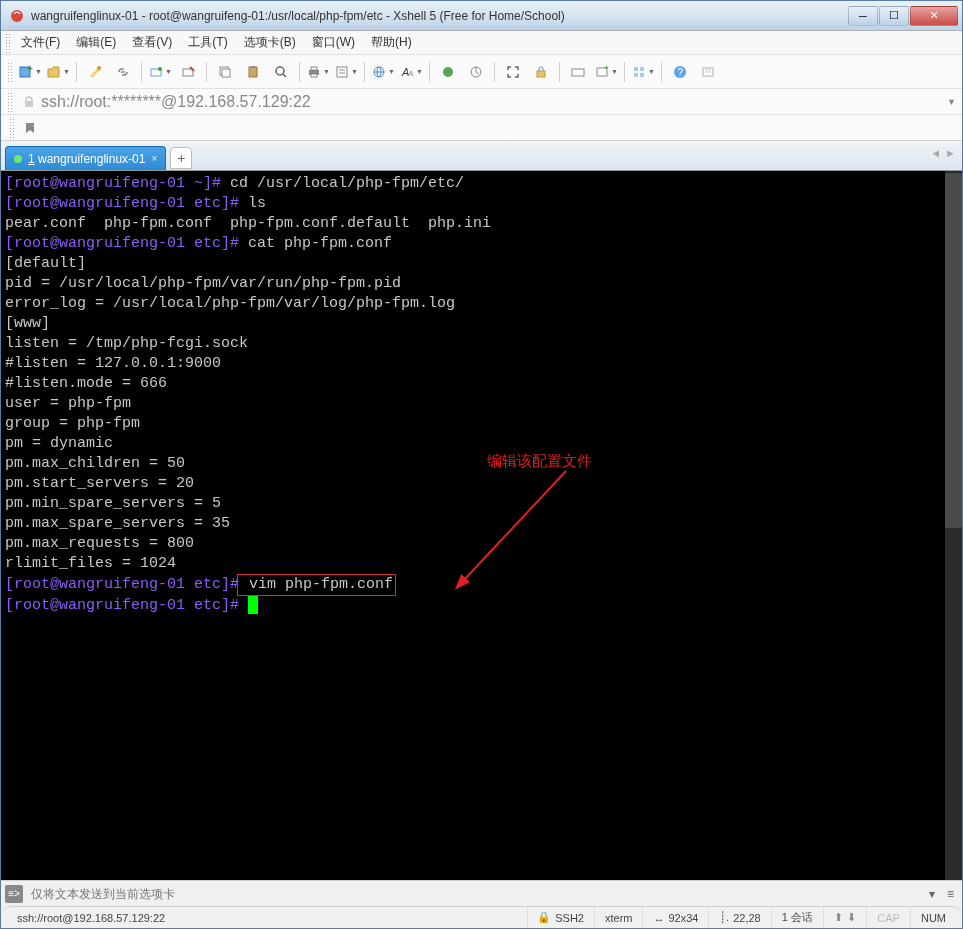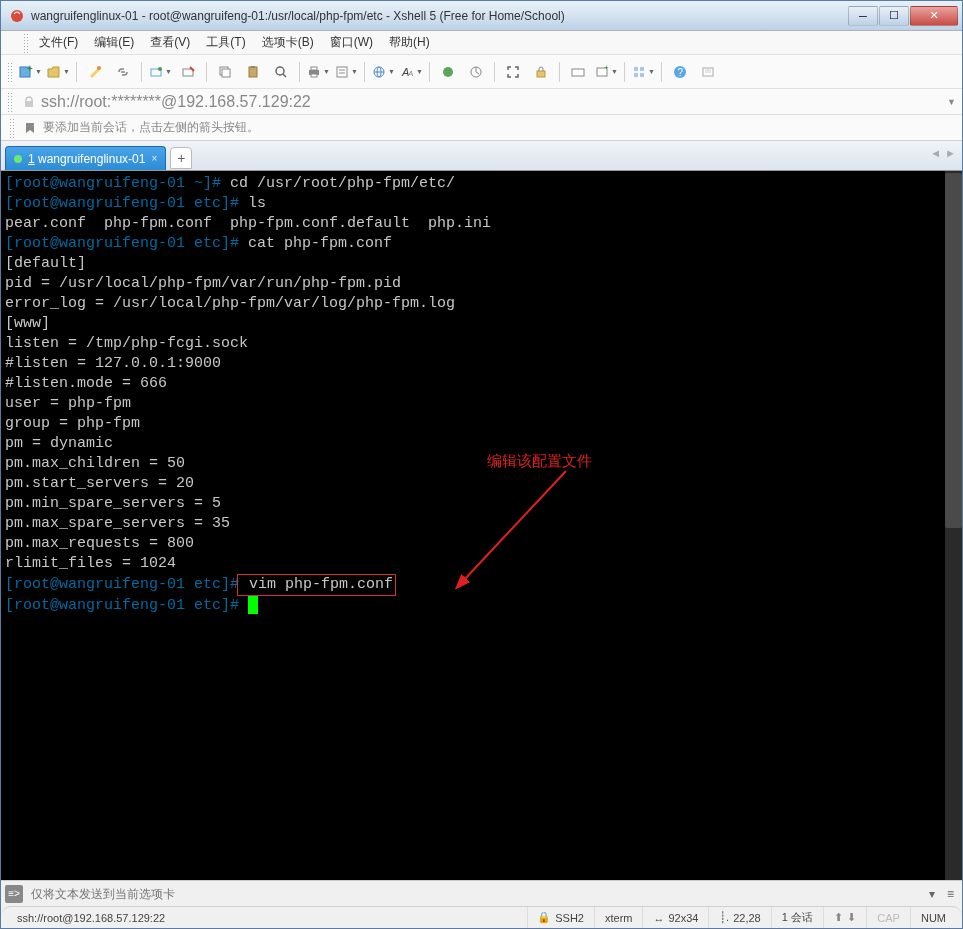--- a/index.html
+++ b/index.html
@@ -11,21 +11,21 @@
 .titlebar { height: 30px; background: linear-gradient(to bottom, #e8f0f7, #d5e3f0, #bcd2e8); display: flex; align-items: center; padding: 0 4px 0 8px; border-bottom: 1px solid #b0b0b0; }
 .titlebar-icon { width: 16px; height: 16px; margin-right: 6px; }
 .titlebar-text { flex: 1; color: #333; font-size: 12px; }
 .titlebar-buttons { display: flex; gap: 0; }
 .titlebar-btn { width: 30px; height: 20px; border: 1px solid rgba(0,0,0,0.2); background: linear-gradient(to bottom,#f5f5f5,#ddd); display:flex; align-items:center; justify-content:center; font-size:11px; border-radius:2px; margin-left:1px; cursor:pointer; }
 .titlebar-btn.close { background: linear-gradient(to bottom, #e9a3a0, #c84c44); color:#fff; width:48px; }
 .titlebar-btn.max { background: linear-gradient(to bottom,#e8f0f7,#bcd2e8); }
 .titlebar-btn.min { background: linear-gradient(to bottom,#e8f0f7,#bcd2e8); }
 
 
-.menubar { height: 24px; background: #f8f8f8; display: flex; align-items: center; padding: 0 22px; border-bottom: 1px solid #e0e0e0; font-size: 12px; color:#333; }
+.menubar { height: 24px; background: #f8f8f8; display: flex; align-items: center; padding: 0 4px; border-bottom: 1px solid #e0e0e0; font-size: 12px; color:#333; }
 .menu-item { padding: 2px 8px; cursor:pointer; }
 
 
 .toolbar { height: 34px; background: #fafafa; display: flex; align-items: center; padding: 0 6px; border-bottom: 1px solid #e0e0e0; gap: 2px; }
 .grip { width: 6px; height: 20px; background-image: radial-gradient(circle, #aaa 1px, transparent 1px); background-size: 3px 3px; margin-right:2px; }
 .tool-btn { width: 26px; height: 26px; display:flex; align-items:center; justify-content:center; cursor:pointer; border-radius:3px; color:#555; position:relative; }
 .tool-sep { width: 1px; height: 20px; background: #d0d0d0; margin: 0 3px; }
 .dropdown-arrow { font-size: 7px; color:#666; margin-left:1px; }
 
 
@@ -41,21 +41,21 @@
 .tab { height: 24px; background: linear-gradient(to bottom,#4aa3e8,#2b8cd6); color:#fff; border-radius: 4px 4px 0 0; padding: 0 8px; display:flex; align-items:center; gap:6px; font-size:12px; border:1px solid #1a6bb0; border-bottom:none; cursor:pointer; }
 .tab .dot { width:8px; height:8px; border-radius:50%; background:#6fe86f; }
 .tab .underline { text-decoration: underline; }
 .tab-close { font-size:10px; cursor:pointer; color:#e0eef8; }
 .tab-add { width:22px; height:22px; background:#fff; border:1px solid #bbb; border-radius:4px 4px 0 0; margin-left:4px; display:flex; align-items:center; justify-content:center; font-size:14px; color:#666; cursor:pointer; margin-bottom:1px; }
 .tab-nav { position:absolute; right:6px; top:6px; color:#aaa; font-size:11px; display:flex; gap:4px; }
 
 
 .terminal { flex:1; background:#000; color:#c7c7c7; font-family:"Consolas","Courier New",monospace; font-size:15px; line-height:20px; padding: 3px 4px; position:relative; overflow:hidden; }
 .terminal pre { white-space: pre; font-family: inherit; }
-.prompt-white { color:#0369a1; }
+.prompt-white { color:#8b5cf6; }
 .hl-box { border:1px solid #d03030; display:inline-block; margin-left:-2px; padding: 0 2px; }
 .cursor-block { display:inline-block; width:10px; height:18px; background:#00ff00; vertical-align:middle; }
 .annotation { position:absolute; color:#e02020; font-family:"SimSun","Microsoft YaHei",sans-serif; font-size:15px; }
 .arrow-svg { position:absolute; pointer-events:none; }
 .terminal-scrollbar { position:absolute; right:0; top:0; width:17px; height:100%; background:#2a2a2a; }
 .terminal-scrollbar .thumb { background:#4a4a4a; height:50%; margin-top:2px; border-radius:2px; }
 
 
 .sendbar { height: 26px; background:#f0f0f0; display:flex; align-items:center; padding: 0 4px; border-top:1px solid #ccc; gap:4px; position:relative; }
 .sendbar .icon { width:18px; height:18px; background:#888; display:flex; align-items:center; justify-content:center; color:#fff; font-size:10px; border-radius:2px; }
@@ -274,38 +274,37 @@
   </div>
 
   <div class="hintbar">
     <div class="grip"></div>
     <span>
         <svg width="14" height="14">
           <path d="M3 2 L11 2 L11 12 L7 9 L3 12 Z" fill="#888"></path>
           <text x="8" y="6" font-size="8" fill="#fff">→</text>
         </svg>
       </span>
-    <span>要添加当前会话，点击左侧的箭头按钮。</span>
   </div>
 
   <div class="tabbar">
     <div class="tab">
       <span class="dot"></span>
       <span><span class="underline">1</span> <span>wangruifenglinux-01</span></span>
       <span class="tab-close">×</span>
     </div>
     <div class="tab-add">+</div>
     <div class="tab-nav">
       <span>◄</span>
       <span>►</span>
     </div>
   </div>
 
   <div class="terminal">
-<pre><span class="prompt-white">[root@wangruifeng-01 ~]#</span><span> cd /usr/root/php-fpm/etc/</span>
+<pre><span class="prompt-white">[root@wangruifeng-01 ~]#</span><span> cd /usr/local/php-fpm/etc/</span>
 <span class="prompt-white">[root@wangruifeng-01 etc]#</span><span> ls</span>
 <span>pear.conf  php-fpm.conf  php-fpm.conf.default  php.ini</span>
 <span class="prompt-white">[root@wangruifeng-01 etc]#</span><span> cat php-fpm.conf</span>
 <span>[default]</span>
 <span>pid = /usr/local/php-fpm/var/run/php-fpm.pid</span>
 <span>error_log = /usr/local/php-fpm/var/log/php-fpm.log</span>
 <span>[www]</span>
 <span>listen = /tmp/php-fcgi.sock</span>
 <span>#listen = 127.0.0.1:9000</span>
 <span>#listen.mode = 666</span>

